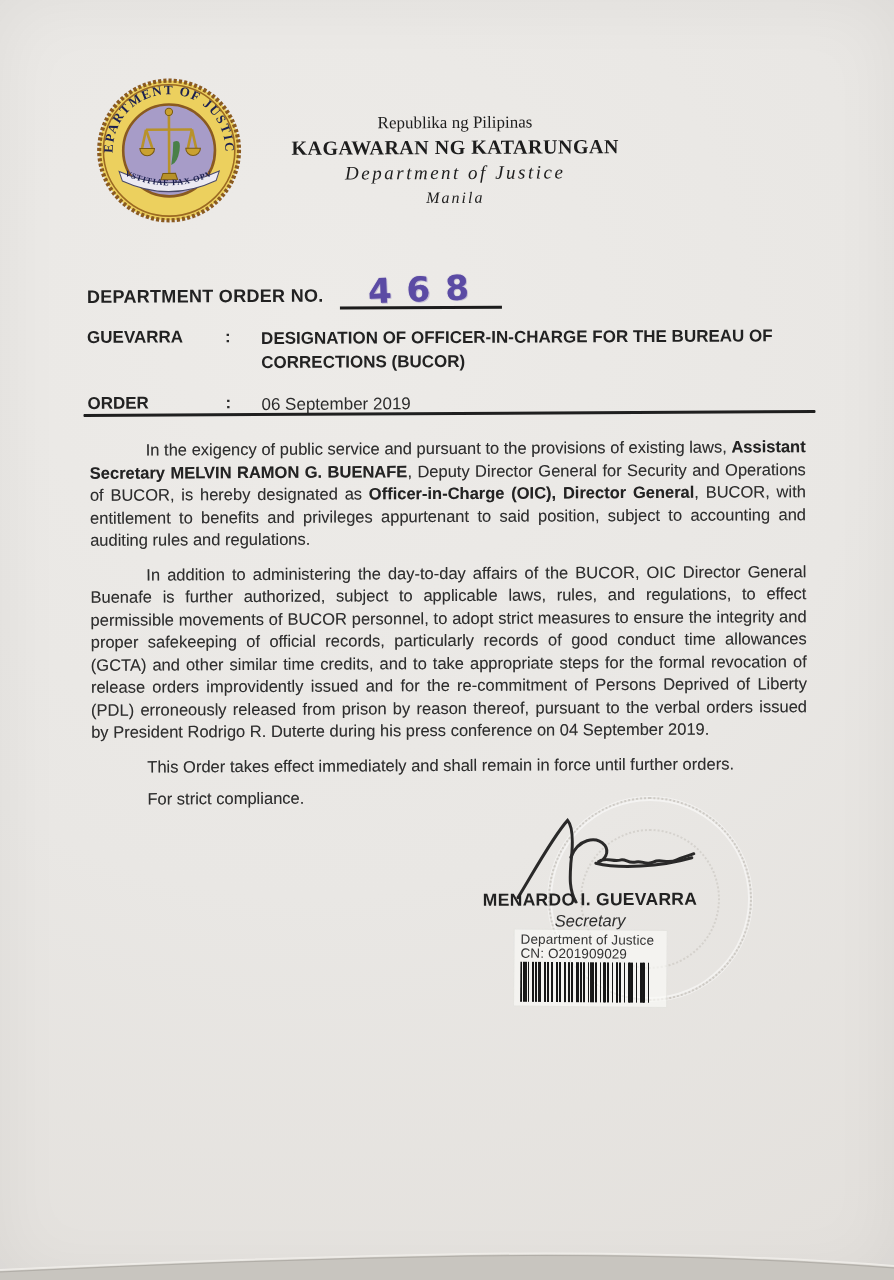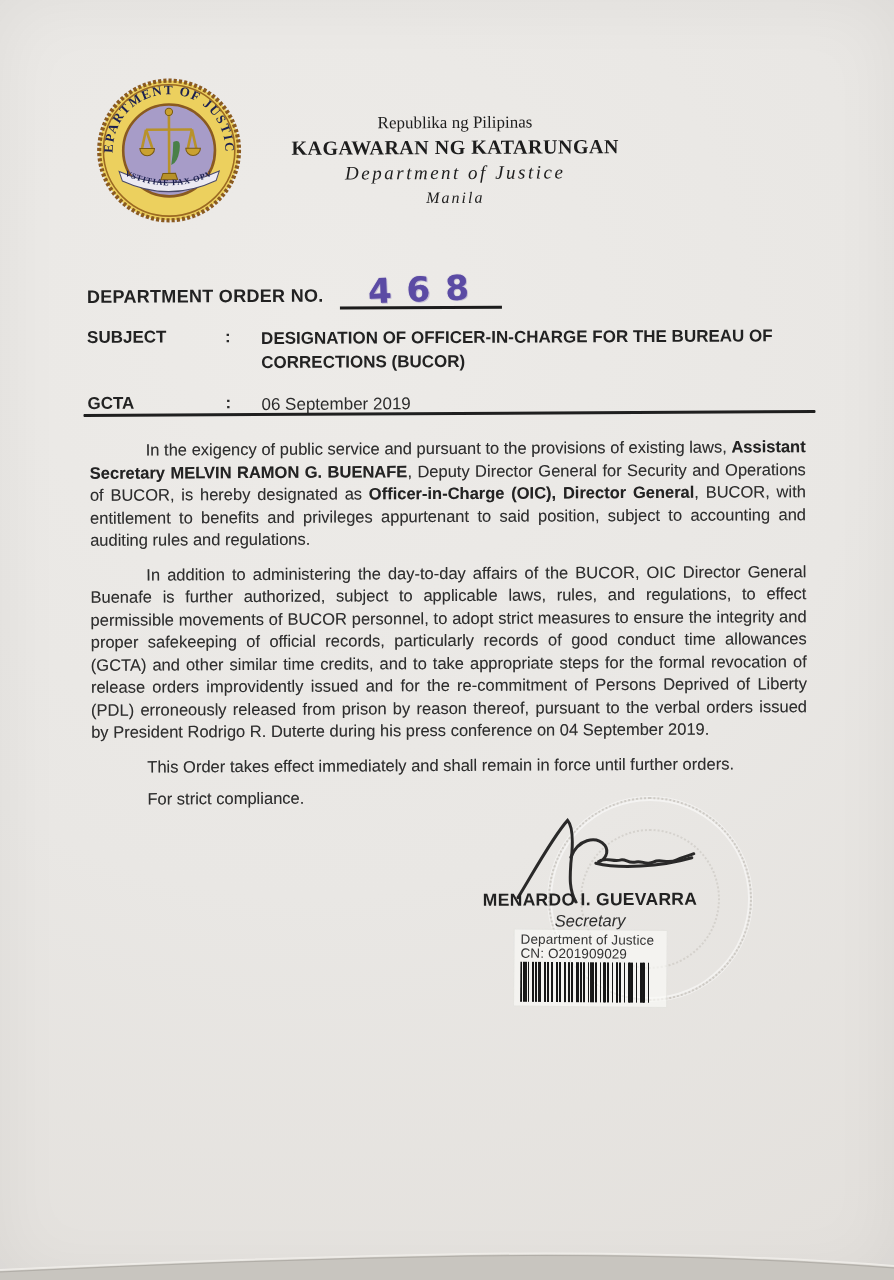--- a/index.html
+++ b/index.html
@@ -129,27 +129,27 @@
     </div>
 
     <div class="order-row">
       <span class="order-label">DEPARTMENT ORDER NO.</span>
       <span class="stamp-box">
         <span class="stamp-number">468</span>
       </span>
     </div>
 
     <div class="meta-row subject-row">
-      <span class="meta-label">SUBJECT</span>
+      <span class="meta-label">GUEVARRA</span>
       <span class="meta-colon">:</span>
       <span class="meta-value bold">DESIGNATION OF OFFICER-IN-CHARGE FOR THE BUREAU OF CORRECTIONS (BUCOR)</span>
     </div>
 
     <div class="meta-row date-row">
-      <span class="meta-label">GCTA</span>
+      <span class="meta-label">ORDER</span>
       <span class="meta-colon">:</span>
       <span class="meta-value">06 September 2019</span>
     </div>
 
     <div class="rule"></div>
 
     <div class="body-text">
 
     <p class="body-para"><span>In the exigency of public service and pursuant to the provisions of existing laws, </span><span class="b">Assistant Secretary MELVIN RAMON G. BUENAFE</span><span>, Deputy Director General for Security and Operations of BUCOR, is hereby designated as </span><span class="b">Officer-in-Charge (OIC), Director General</span><span>, BUCOR, with entitlement to benefits and privileges appurtenant to said position, subject to accounting and auditing rules and regulations.</span></p>
         <p class="body-para"><span>In addition to administering the day-to-day affairs of the BUCOR, OIC Director General Buenafe is further authorized, subject to applicable laws, rules, and regulations, to effect permissible movements of BUCOR personnel, to adopt strict measures to ensure the integrity and proper safekeeping of official records, particularly records of good conduct time allowances (GCTA) and other similar time credits, and to take appropriate steps for the formal revocation of release orders improvidently issued and for the re-commitment of Persons Deprived of Liberty (PDL) erroneously released from prison by reason thereof, pursuant to the verbal orders issued by President Rodrigo R. Duterte during his press conference on 04 September 2019.</span></p>

